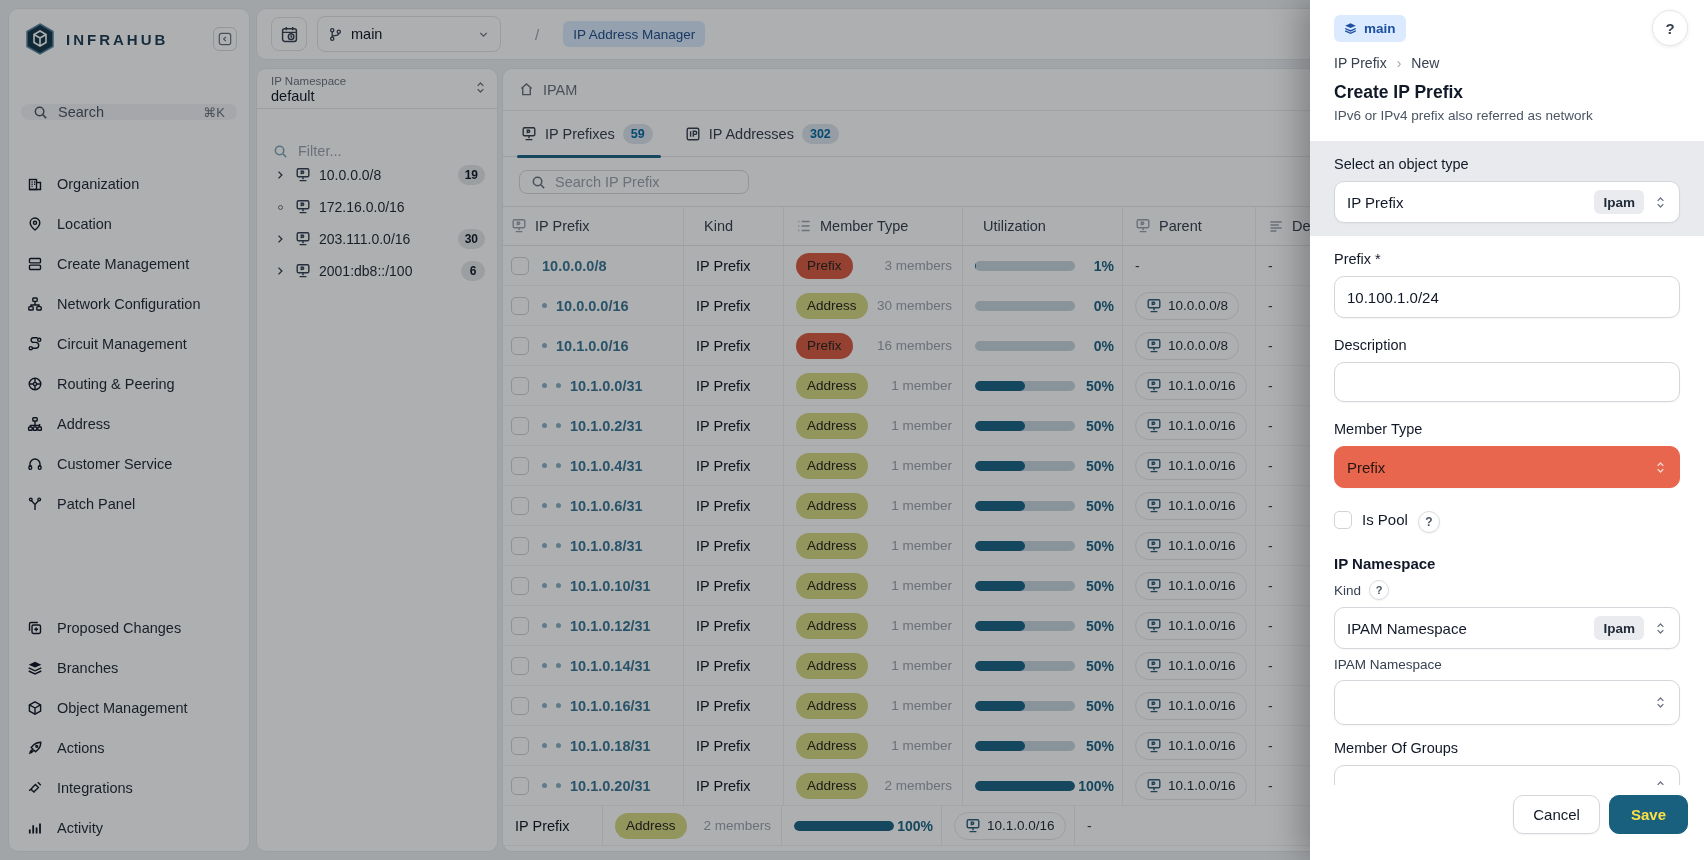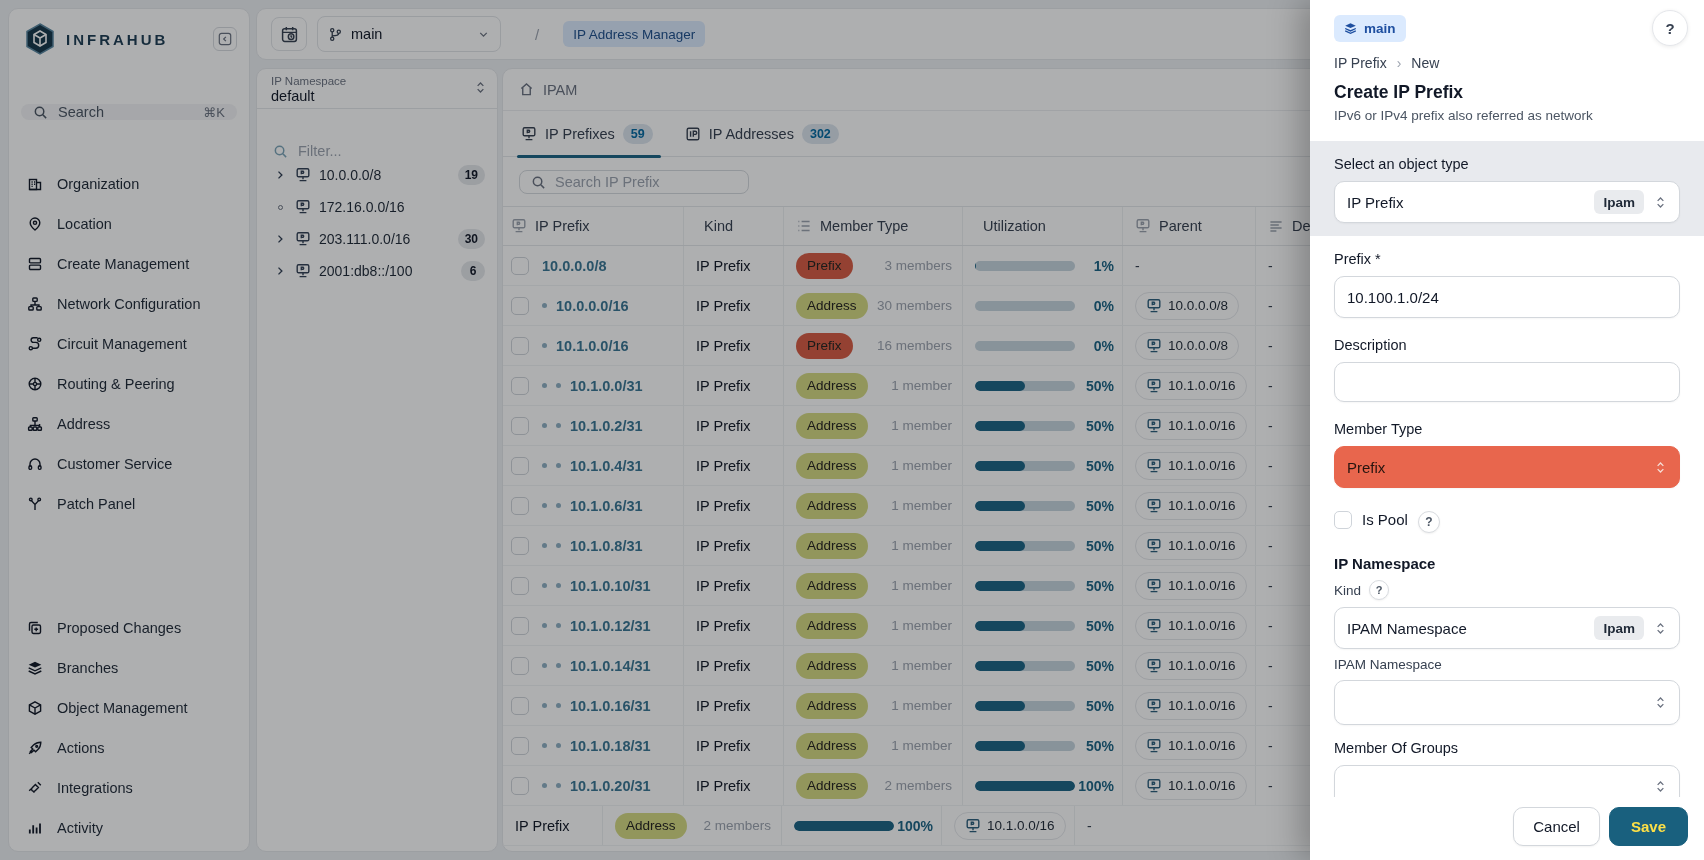--- a/index.html
+++ b/index.html
@@ -113,21 +113,21 @@
   .member-select { background:#e8664d; border-color:#e8664d; color:#27150f; }
   .member-select .updown { color:#f6ddd6; }
   .ispool-row { display:flex; gap:10px; margin:23px 0 22px; }
   .cb2 { width:18px; height:18px; border:1.5px solid #cfd4da; border-radius:5px; background:#fff; }
   .ispool-lbl { font-size:15px; color:#111827; }
   .help-chip { width:22px; height:22px; border-radius:50%; border:1px solid #d9dce0; box-shadow:0 1px 2px rgba(0,0,0,.06); display:flex; align-items:center; justify-content:center; font-size:12px; font-weight:700; color:#4b5563; background:#fff; }
   .help-chip.sm { width:20px; height:20px; font-size:11px; }
   .section-head { font-size:15px; font-weight:600; color:#111827; margin-bottom:8px; }
   .kind-row { display:flex; align-items:center; gap:8px; margin-bottom:7px; }
   .ns-empty { height:45px; }
-  .panel-footer { display:flex; justify-content:flex-end; gap:9px; padding:10px 16px 14px; }
+  .panel-footer { display:flex; justify-content:flex-end; gap:9px; padding:10px 16px 26px; }
   .btn { height:39px; border-radius:10px; display:flex; align-items:center; justify-content:center; font-size:15px; cursor:pointer; }
   .btn-cancel { background:#fff; border:1px solid #d3d7dc; color:#111827; padding:0 19px; font-weight:500; box-shadow:0 1px 2px rgba(0,0,0,.05); }
   .btn-save { background:#19607e; border:1px solid #19607e; color:#fde047; padding:0 21px; font-weight:600; }
   .icon svg { display:block; }
 </style>
 </head>
 <body>
 
 <div class="app">
 

